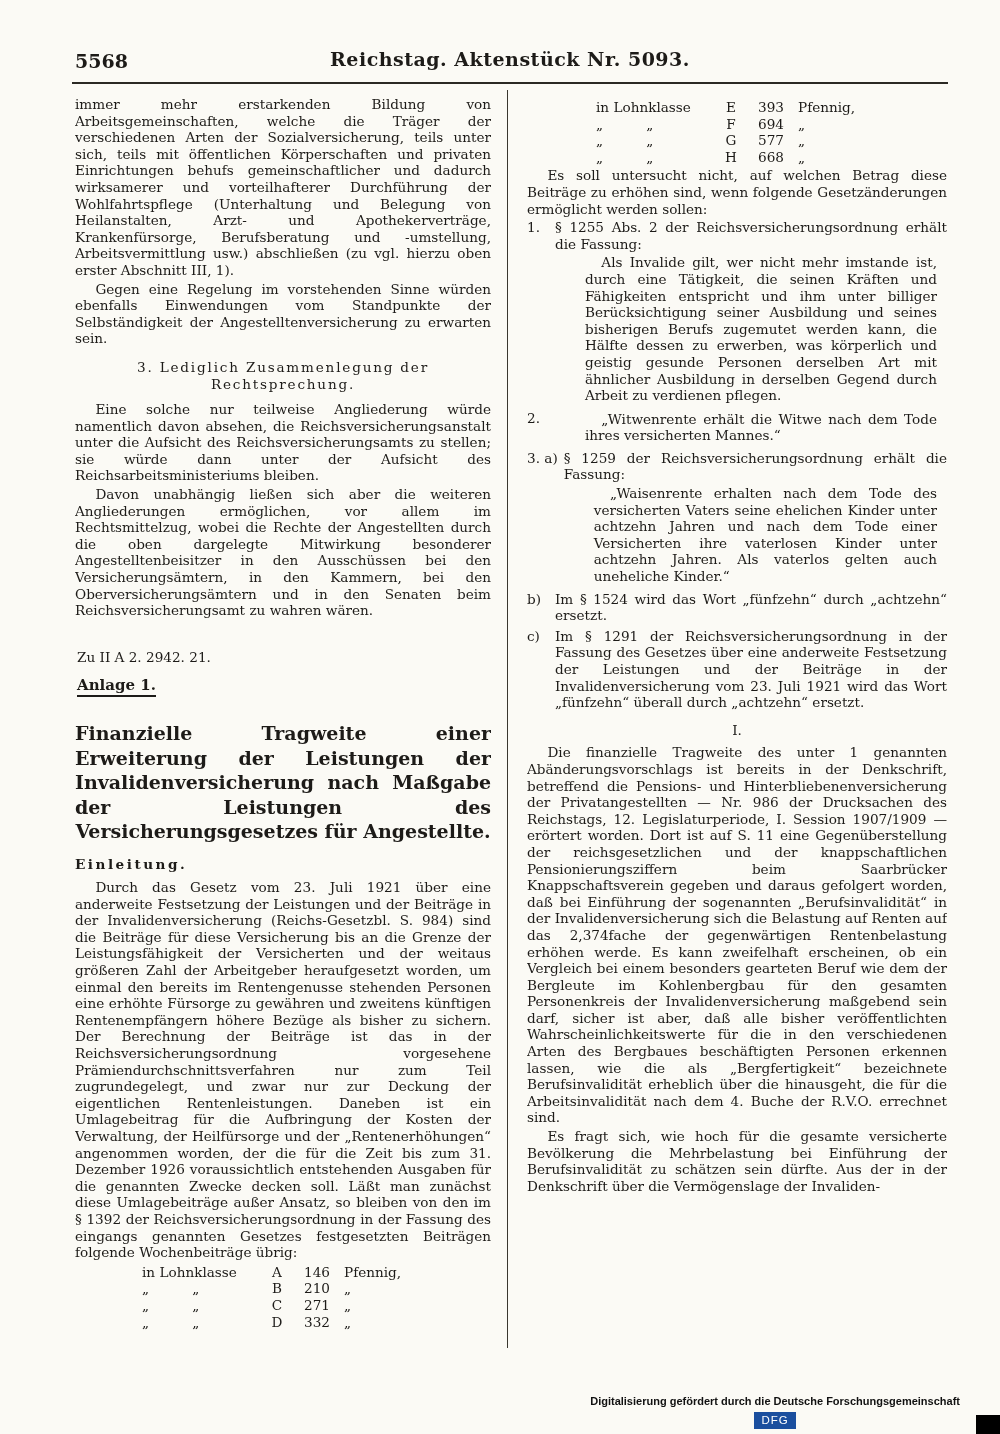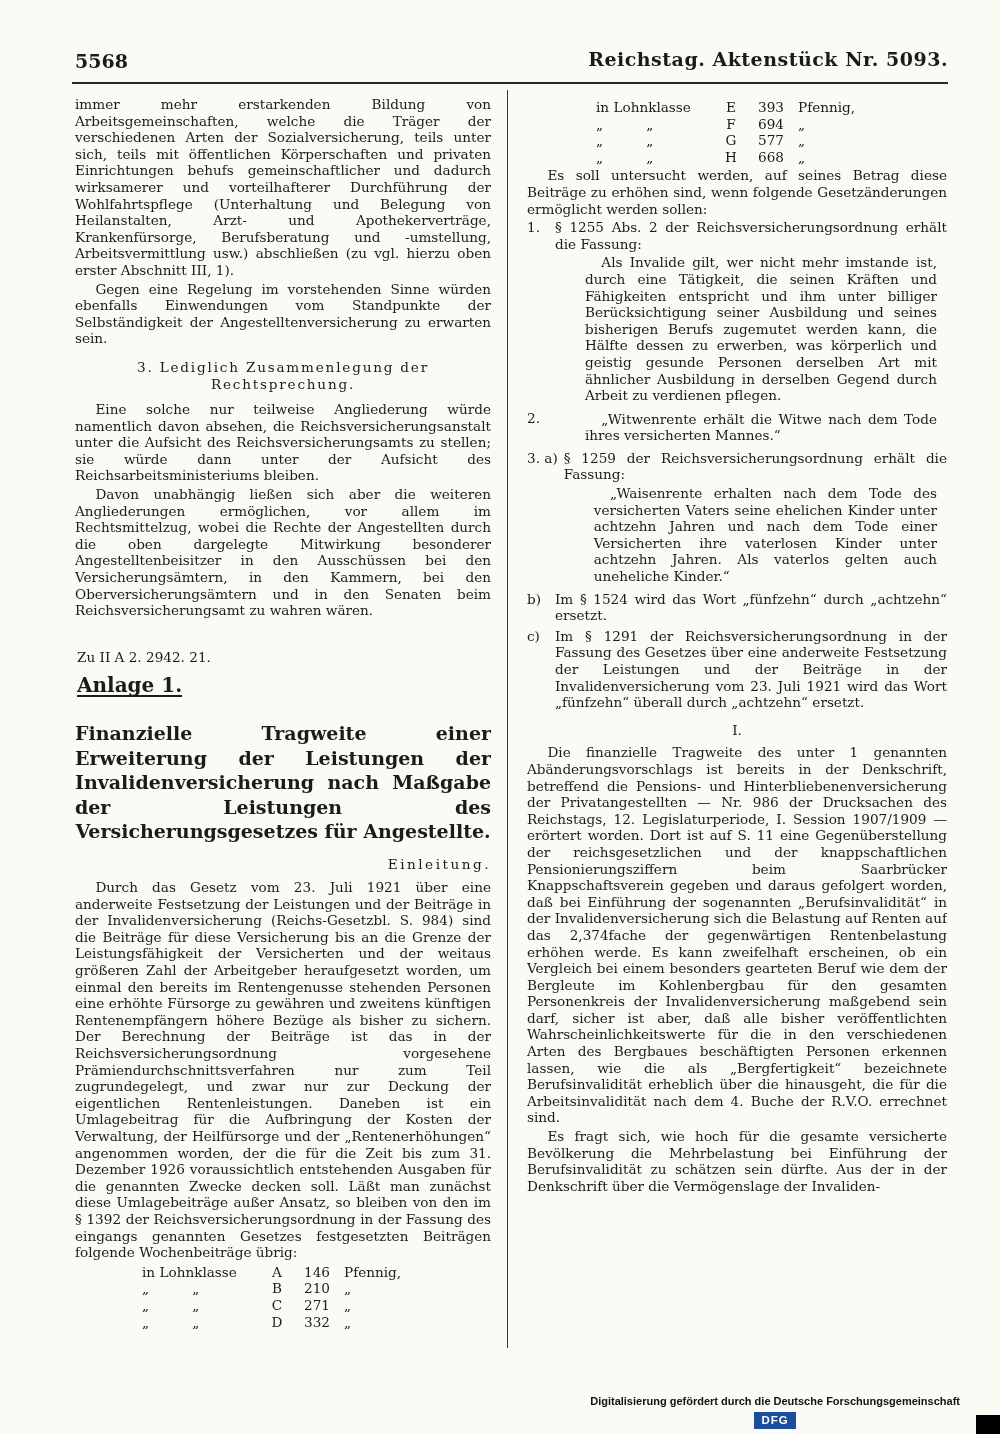--- a/index.html
+++ b/index.html
@@ -2,38 +2,38 @@
 <html><head>
 <meta charset="utf-8">
 <style>
   html,body{margin:0;padding:0;background:#e8e6df;}
   .page{
     position:relative;width:1000px;height:1434px;margin:0 auto;
     background:#fbfaf5;color:#1d1b18;overflow:hidden;
     font-family:"DejaVu Serif", serif;
   }
   
-  .header{position:absolute;top:48px;left:72px;right:52px;height:30px;text-align:right;}
+  .header{position:absolute;top:48px;left:72px;right:52px;height:30px;text-align:center;}
   .pagenum{position:absolute;left:3px;top:2px;font-size:19px;font-weight:bold;}
   .htitle{font-size:19px;font-weight:bold;letter-spacing:.5px;}
   .hrule{position:absolute;top:82px;left:72px;width:876px;height:2px;background:#2b2923;}
   .vrule{position:absolute;top:90px;left:507px;width:1px;height:1258px;background:#3a372f;}
 
   
   .col{position:absolute;top:96px;text-align:justify;font-size:13.6px;line-height:16.6px;overflow:hidden;}
   .col-left{left:75px;width:416px;height:1252px;}
   .col-right{left:527px;width:420px;height:1252px;}
   p{margin:0 0 2px 0;}
   .indent{text-indent:1.5em;}
 
   .sec-head{text-align:center;letter-spacing:1.8px;margin:12px 6px 9px 6px;}
   .ref-line{text-align:left;margin:30px 0 12px 2px;text-indent:0;}
-  .anlage{display:inline-block;font-weight:bold;font-size:20px;border-bottom:2.5px solid #1d1b18;padding-bottom:1px;margin:0 0 24px 2px;}
+  .anlage{display:inline-block;font-weight:bold;font-size:15px;border-bottom:2.5px solid #1d1b18;padding-bottom:1px;margin:0 0 24px 2px;}
   .main-title{font-weight:bold;font-size:19px;line-height:24.5px;text-align:justify;text-align-last:center;margin:0 0 12px 0;}
-  .einleitung{text-align:right;letter-spacing:2.5px;margin:0 0 7px 0;}
+  .einleitung{text-align:left;letter-spacing:2.5px;margin:0 0 7px 0;font-weight:bold;}
 
   
   .wages{margin:3px 0 2px 0;}
   .wrow{display:flex;justify-content:center;text-align:left;}
   .wc1{width:122px;white-space:pre;}
   .wc2{width:26px;text-align:center;}
   .wc3{width:40px;text-align:right;}
   .wc4{width:80px;padding-left:14px;white-space:pre;}
 
   
@@ -42,21 +42,21 @@
   .ibody{flex:1;}
   .iquote{margin:1px 10px 4px 30px;text-indent:1.2em;}
   .iquote:empty{display:none;}
   .roman{text-align:center;margin:9px 0 6px 0;}
 
   
   .footer{
     position:absolute;right:40px;bottom:5px;display:flex;align-items:center;gap:5px;
     font-family:"Liberation Sans", sans-serif;font-size:11px;font-weight:bold;color:#111;flex-direction:column;
   }
-  .dfg-logo{background:#1b4f9e;color:#fff;font-weight:bold;font-size:11.5px;letter-spacing:1px;padding:2px 7px 3px 7px;}
+  .dfg-logo{background:#1b4f9e;color:#fff;font-weight:normal;font-size:11.5px;letter-spacing:1px;padding:2px 7px 3px 7px;}
   .scan-edge{position:absolute;right:0;bottom:0;width:24px;height:19px;background:#000;}
 </style>
 </head>
 <body>
 
 <div class="page">
 
   <div class="header">
     <span class="pagenum">5568</span>
     <span class="htitle">Reichstag.   Aktenstück Nr. 5093.</span>
@@ -132,21 +132,21 @@
         <span class="wc4">„</span>
       </div>
       <div class="wrow">
         <span class="wc1">„          „</span>
         <span class="wc2">H</span>
         <span class="wc3">668</span>
         <span class="wc4">„</span>
       </div>
     </div>
 
-    <p class="indent">Es soll untersucht werden, auf seines Betrag diese Beiträge zu erhöhen sind, wenn folgende Gesetzänderungen ermöglicht werden sollen:</p>
+    <p class="indent">Es soll untersucht nicht, auf welchen Betrag diese Beiträge zu erhöhen sind, wenn folgende Gesetzänderungen ermöglicht werden sollen:</p>
 
     <div class="item">
       <span class="inum">1.</span>
       <div class="ibody">
         <p>§ 1255 Abs. 2 der Reichsversicherungsordnung erhält die Fassung:</p>
         <p class="iquote">Als Invalide gilt, wer nicht mehr imstande ist, durch eine Tätigkeit, die seinen Kräften und Fähigkeiten entspricht und ihm unter billiger Berücksichtigung seiner Ausbildung und seines bisherigen Berufs zugemutet werden kann, die Hälfte dessen zu erwerben, was körperlich und geistig gesunde Personen derselben Art mit ähnlicher Ausbildung in derselben Gegend durch Arbeit zu verdienen pflegen.</p>
       </div>
     </div>
 
     <div class="item">

